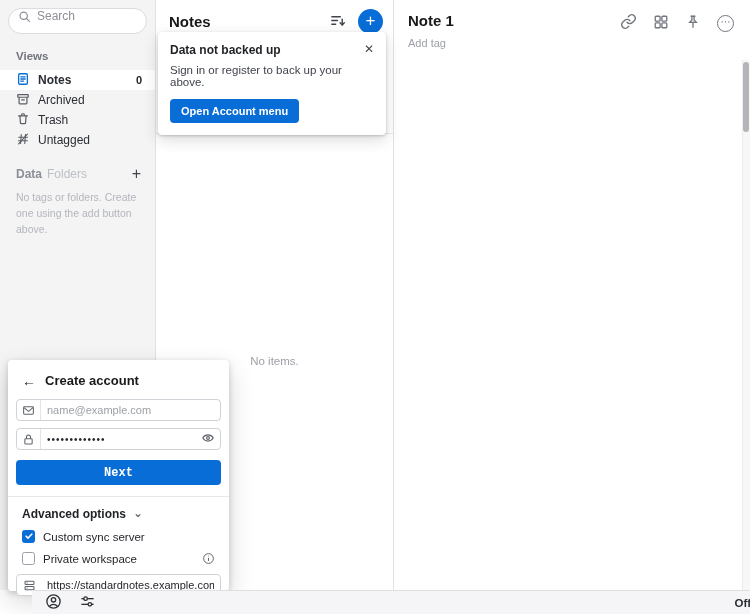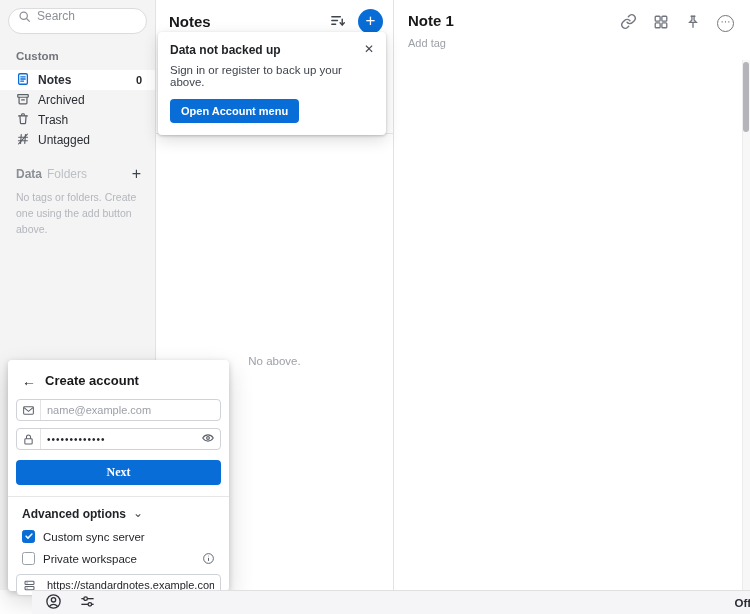--- a/index.html
+++ b/index.html
@@ -62,21 +62,21 @@
   .acct-header { display:flex; align-items:center; gap:9px; padding:3px 6px 11px; }
   .acct-back { background:none; border:none; cursor:pointer; font-size:14px; color:#24262b; line-height:1; font-family:inherit; padding:0; }
   .acct-title { font-size:13px; font-weight:bold; color:#19191c; }
   .field { height:22px; border:1px solid #cfd2d6; border-radius:4px; display:flex; align-items:center; margin-bottom:7px; background:#fff; overflow:hidden; }
   .field-icon { width:24px; align-self:stretch; display:flex; align-items:center; justify-content:center; border-right:1px solid #e4e4e6; flex:0 0 auto; }
   .field-icon.no-sep { border-right:none; }
   .field input { flex:1; min-width:0; border:none; outline:none; font-size:11px; padding:0 6px; color:#24262b; font-family:inherit; }
   .field input::placeholder { color:#9ca0a7; }
   .field input.pw { font-size:10px; letter-spacing:1px; }
   .eye-btn { background:none; border:none; cursor:pointer; width:24px; display:flex; align-items:center; justify-content:center; color:#5f646c; padding:0; }
-  .next-btn { width:100%; height:25px; background:#086dd6; color:#fff; font-weight:bold; font-size:12px; border:none; border-radius:4px; cursor:pointer; margin-top:3px; font-family:Liberation Serif, serif; }
+  .next-btn { width:100%; height:25px; background:#086dd6; color:#fff; font-weight:bold; font-size:12px; border:none; border-radius:4px; cursor:pointer; margin-top:3px; font-family:Liberation Mono, monospace; }
   .acct-hr { border:none; border-top:1px solid #e7e7e9; margin:11px -8px 10px; }
   .advanced-row { display:flex; align-items:center; gap:7px; padding:0 6px; cursor:pointer; }
   .advanced-label { font-size:12px; font-weight:bold; color:#1f2226; }
   .advanced-chevron { font-size:12px; color:#4a4e55; line-height:0.6; }
   .check-row { display:flex; align-items:center; gap:8px; padding:9px 6px 0; font-size:11.5px; color:#24262b; cursor:pointer; }
   .cb { width:13px; height:13px; border:1px solid #9aa0a8; border-radius:2.5px; background:#fff; flex:0 0 auto; display:flex; align-items:center; justify-content:center; }
   .cb.checked { background:#086dd6; border-color:#086dd6; }
   .info-btn { margin-left:auto; background:none; border:none; cursor:pointer; color:#5f646c; display:flex; padding:0; }
   .server-field { margin-top:9px; margin-bottom:0; }
 </style>
@@ -89,21 +89,21 @@
     <div class="search-box">
       <span>
         <svg width="13" height="13" viewBox="0 0 16 16">
             <circle cx="7" cy="7" r="4.5" fill="none" stroke="#8d9097" stroke-width="1.5"></circle>
             <line x1="10.5" y1="10.5" x2="14" y2="14" stroke="#8d9097" stroke-width="1.5" stroke-linecap="round"></line>
           </svg>
       </span>
       <input type="text" placeholder="Search" style="">
     </div>
 
-    <div class="section-label">Custom</div>
+    <div class="section-label">Views</div>
 
     <div class="nav-item active">
       <span>
         <svg width="14" height="14" viewBox="0 0 16 16" fill="none" stroke="#086dd6" stroke-width="1.5" stroke-linecap="round">
             <rect x="3" y="2" width="10" height="12" rx="1.5"></rect>
             <line x1="5.5" y1="5.5" x2="10.5" y2="5.5"></line>
             <line x1="5.5" y1="8" x2="10.5" y2="8"></line>
             <line x1="5.5" y1="10.5" x2="8.5" y2="10.5"></line>
           </svg>
       </span>
@@ -175,21 +175,21 @@
     <div class="alert-card">
       <div class="alert-top">
         <span class="alert-title">Data not backed up</span>
         <button class="alert-close">✕</button>
       </div>
       <div class="alert-msg">Sign in or register to back up your above.</div>
       <button class="alert-btn">Open Account menu</button>
     </div>
 
     <div class="list-divider"></div>
-    <div class="list-empty">No above.</div>
+    <div class="list-empty">No items.</div>
   </section>
 
   <section class="editor-col">
     <div class="editor-header">
       <div class="note-title">Note 1</div>
       <input class="tag-input" type="text" placeholder="Add tag" style="">
     </div>
     <div class="editor-icons">
       <button class="icon-btn" style="color:#72767e">
         <span>

